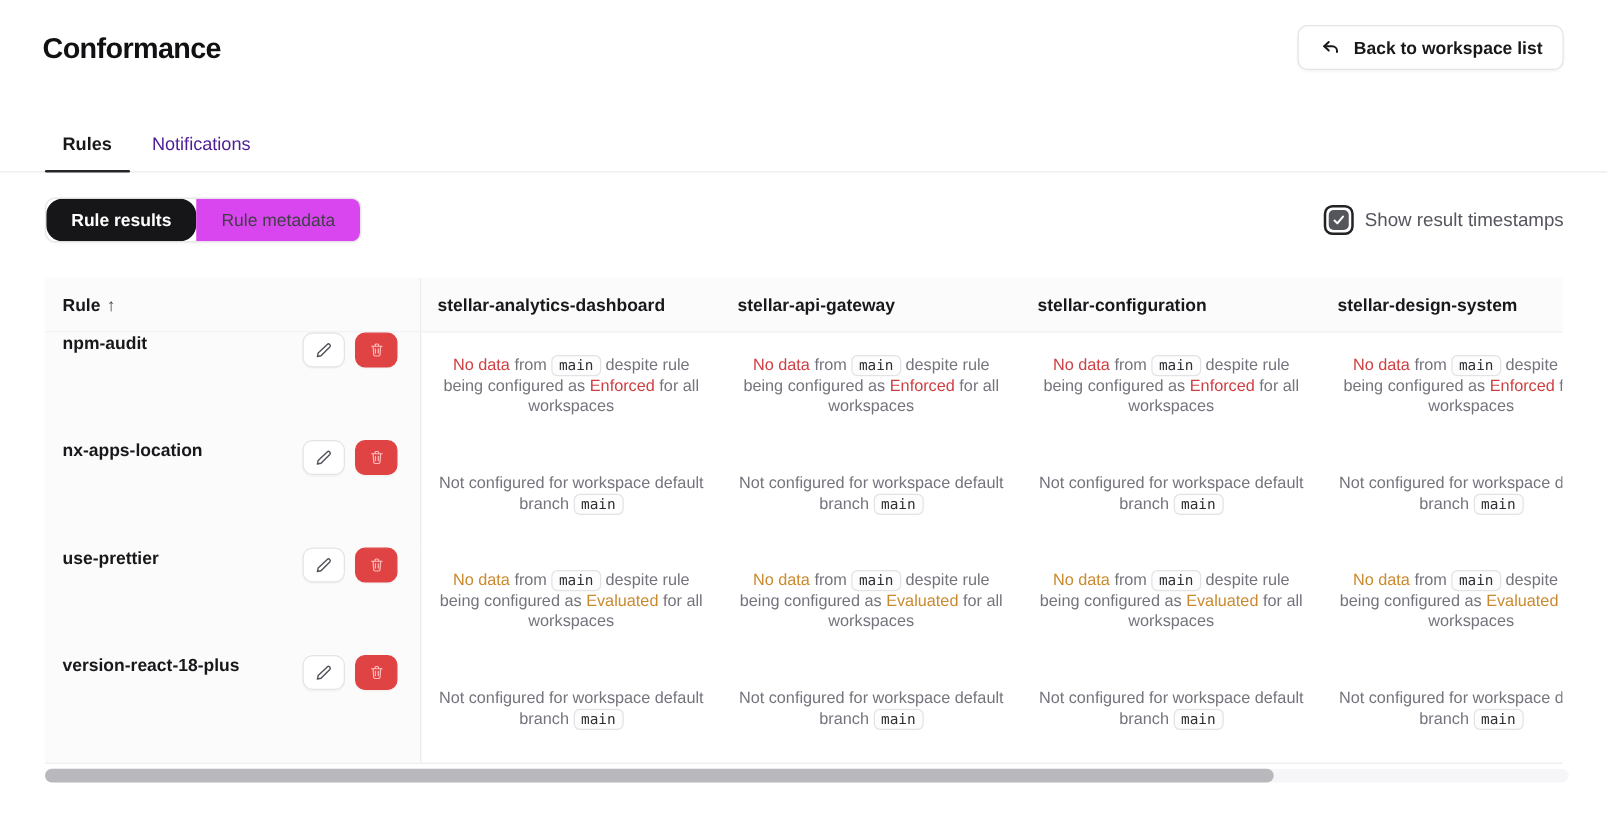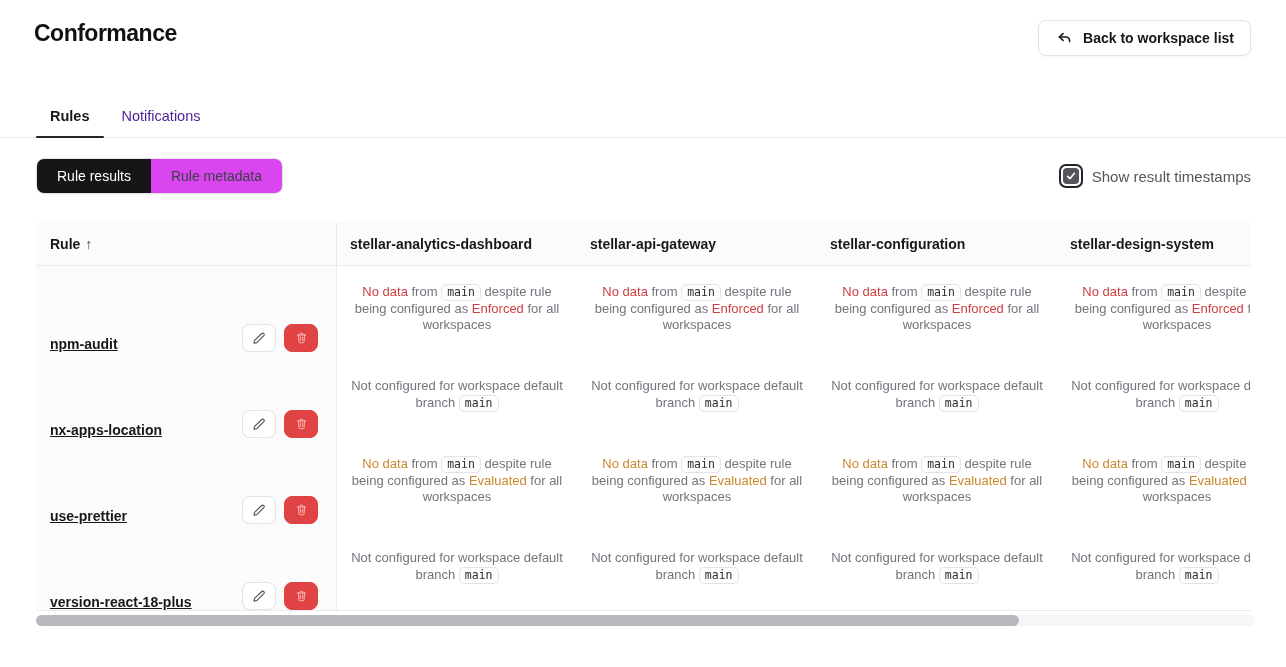--- a/index.html
+++ b/index.html
@@ -1,60 +1,60 @@
 <!DOCTYPE html>
 <html style="--red: #cf3e41; --amber: #c9892e; --delete-red: #e04343;"><head>
 <meta charset="utf-8">
 <style>
   * { margin:0; padding:0; box-sizing:border-box; }
   html,body { background:#fff; }
   body { font-family:"Liberation Sans", sans-serif; color:#18181b; }
   .page { position:relative; width:1286px; height:667px; background:#fff; overflow:hidden; }
 
   
-  .topbar { display:flex; justify-content:space-between; padding:20px 35px 0 34px; height:56px; }
+  .topbar { display:flex; justify-content:space-between; align-items:center; padding:20px 35px 0 34px; height:56px; }
   .page-title { font-size:23px; font-weight:700; letter-spacing:-0.5px; color:#111113; }
   .btn { display:inline-flex; align-items:center; gap:10px; height:36px; padding:11px 16px;
          background:#fff; border:1px solid #e4e4e7; border-radius:8px; font-family:inherit;
          font-size:14px; font-weight:700; color:#18181b; cursor:pointer;
          box-shadow:0 1px 2px rgba(0,0,0,.04); white-space:nowrap; }
   .btn .icon { display:inline-flex; }
 
   
   .tabs { display:flex; gap:4px; margin-top:52px; padding-left:36px; border-bottom:1px solid #ececee; }
   .tab { padding:0 14px 13px; font-size:14.5px; color:#4c1d95; cursor:pointer; position:relative; }
   .tab.active { color:#18181b; font-weight:700;text-align:right; }
   .tab.active::after { content:""; position:absolute; left:0; right:0; bottom:-1px; height:2.5px; background:#26262a; border-radius:2px; }
 
   
   .toolbar { display:flex; justify-content:space-between; align-items:center; margin-top:20px; padding:0 35px 0 36px; height:36px; }
   .segmented { display:inline-flex; border:1px solid #e4e4e7; border-radius:8px; overflow:hidden; height:36px; box-shadow:0 1px 2px rgba(0,0,0,.03); }
   .seg { height:100%; padding:0 20px; border:none; background:#d946ef; font-family:inherit; font-size:14px; font-weight:500; color:#3f3f46; cursor:pointer; }
-  .seg.active { background:#161618; color:#fff; font-weight:400; border-radius:0;text-align:right; }
+  .seg.active { background:#161618; color:#fff; font-weight:700; border-radius:13px;text-align:right; }
   .toolbar-right { display:flex; align-items:center; gap:26px; }
   .checkbox-row { display:flex; align-items:center; gap:9px; cursor:pointer; }
   .checkbox { width:24px; height:24px; border:2px solid #232326; border-radius:7px; background:#fff; display:flex; align-items:center; justify-content:center; }
   .checkbox-inner { width:16px; height:16px; background:#55555c; border-radius:4px; display:none; align-items:center; justify-content:center; }
   .checkbox.checked .checkbox-inner { display:flex; }
   .checkbox-label { font-size:15px; color:#55555e; }
 
   
   .table-viewport { margin:28px 0 0 36px; width:1214px; overflow:hidden; border-bottom:1px solid #ececef; }
   .tbl { width:1261px; }
   .tr { display:flex; }
   .th, .td { flex:none; }
   .col-first { width:301px; background:#fbfbfc; border-right:1px solid #ececef; }
   .col-ws { width:240px; }
   .thead { border-bottom:1px solid #ececef; }
   .thead .th { height:43px; display:flex; align-items:center; padding:0 13px; font-size:14px; font-weight:700; color:#18181b; }
   .thead .col-ws { background:#fbfbfc; }
   .thead .col-first { padding-left:14px; }
   .sort { margin-left:5px; font-weight:400; color:#3f3f46; }
   .row { height:86px; }
-  .td.col-first { display:flex; align-items:flex-end; justify-content:space-between; padding:0 18px 0 14px;text-decoration:underline; }
+  .td.col-first { display:flex; align-items:flex-start; justify-content:space-between; padding:0 18px 0 14px; }
   .rule-name { font-size:14px; font-weight:700; color:#18181b; }
   .actions { display:flex; gap:8px; }
   .icon-btn { width:34px; height:28px; display:flex; align-items:center; justify-content:center; border-radius:8px; border:1px solid #e4e4e7; background:#fff; cursor:pointer; box-shadow:0 1px 1px rgba(0,0,0,.03); }
   .icon-btn.danger { background:var(--delete-red,#e04343); border-color:var(--delete-red,#e04343); }
   .td.col-ws { display:flex; align-items:center; justify-content:center; padding:0 13px; }
   .status-text { font-size:13px; line-height:1.28; color:#74747d; text-align:center; }
   .c-red { color:var(--red,#cf3e41); }
   .c-amber { color:var(--amber,#c9892e); }
   .chip { font-family:"DejaVu Sans Mono", monospace; font-size:11.5px; color:#2e2e33;
           background:#fdfdfd; border:1px solid #e3e3e7; border-radius:5px; padding:0px 5px 1px; white-space:nowrap; }

